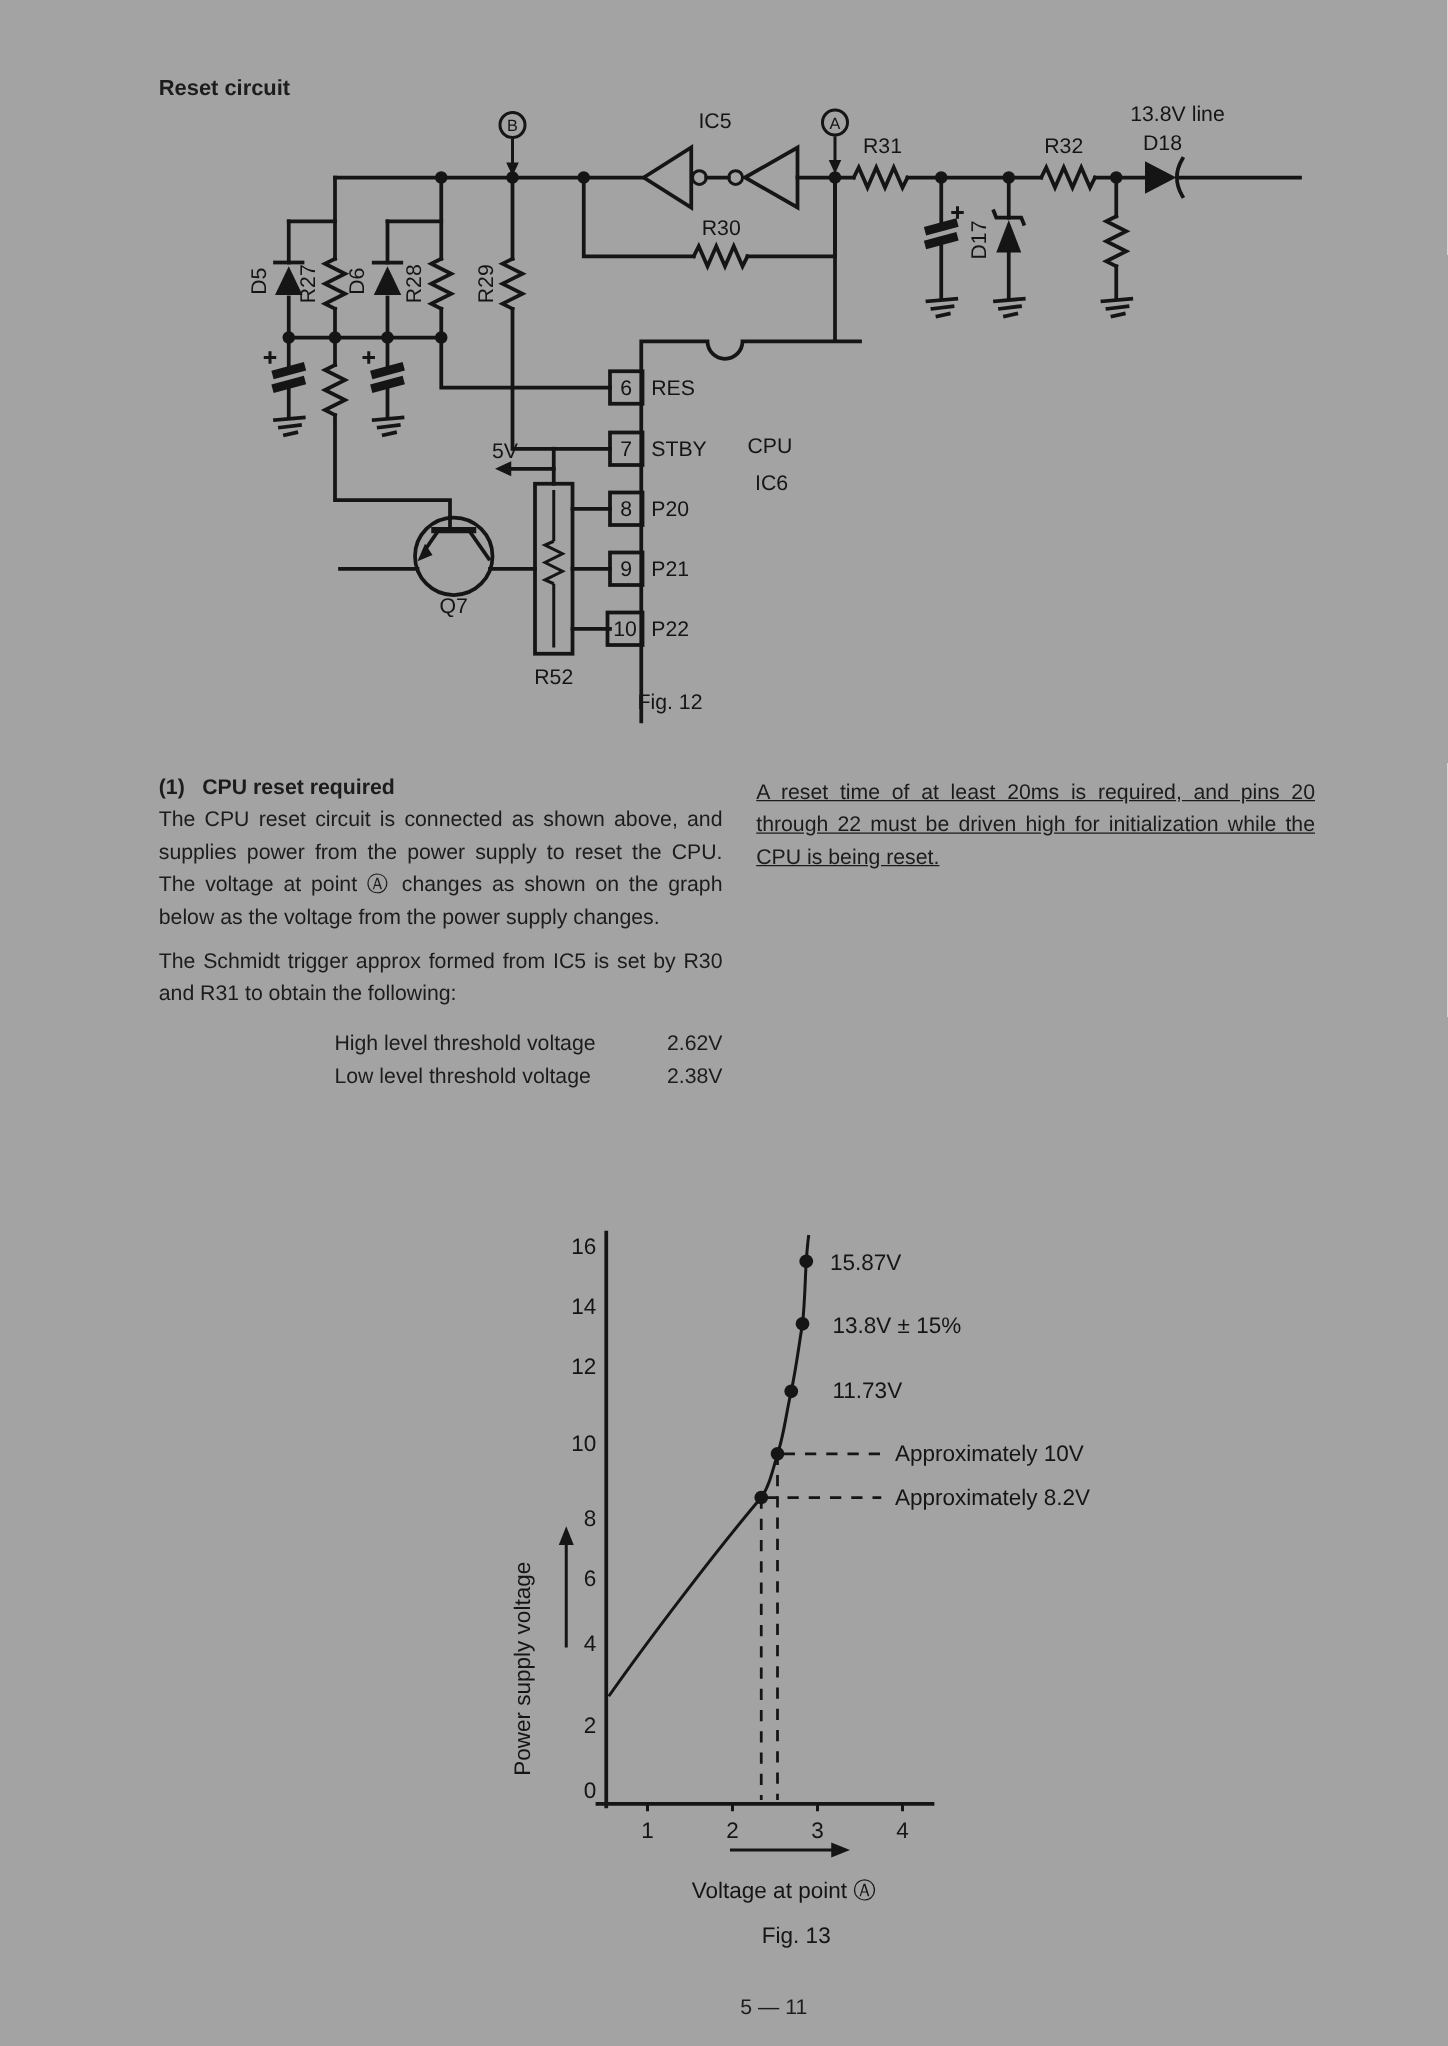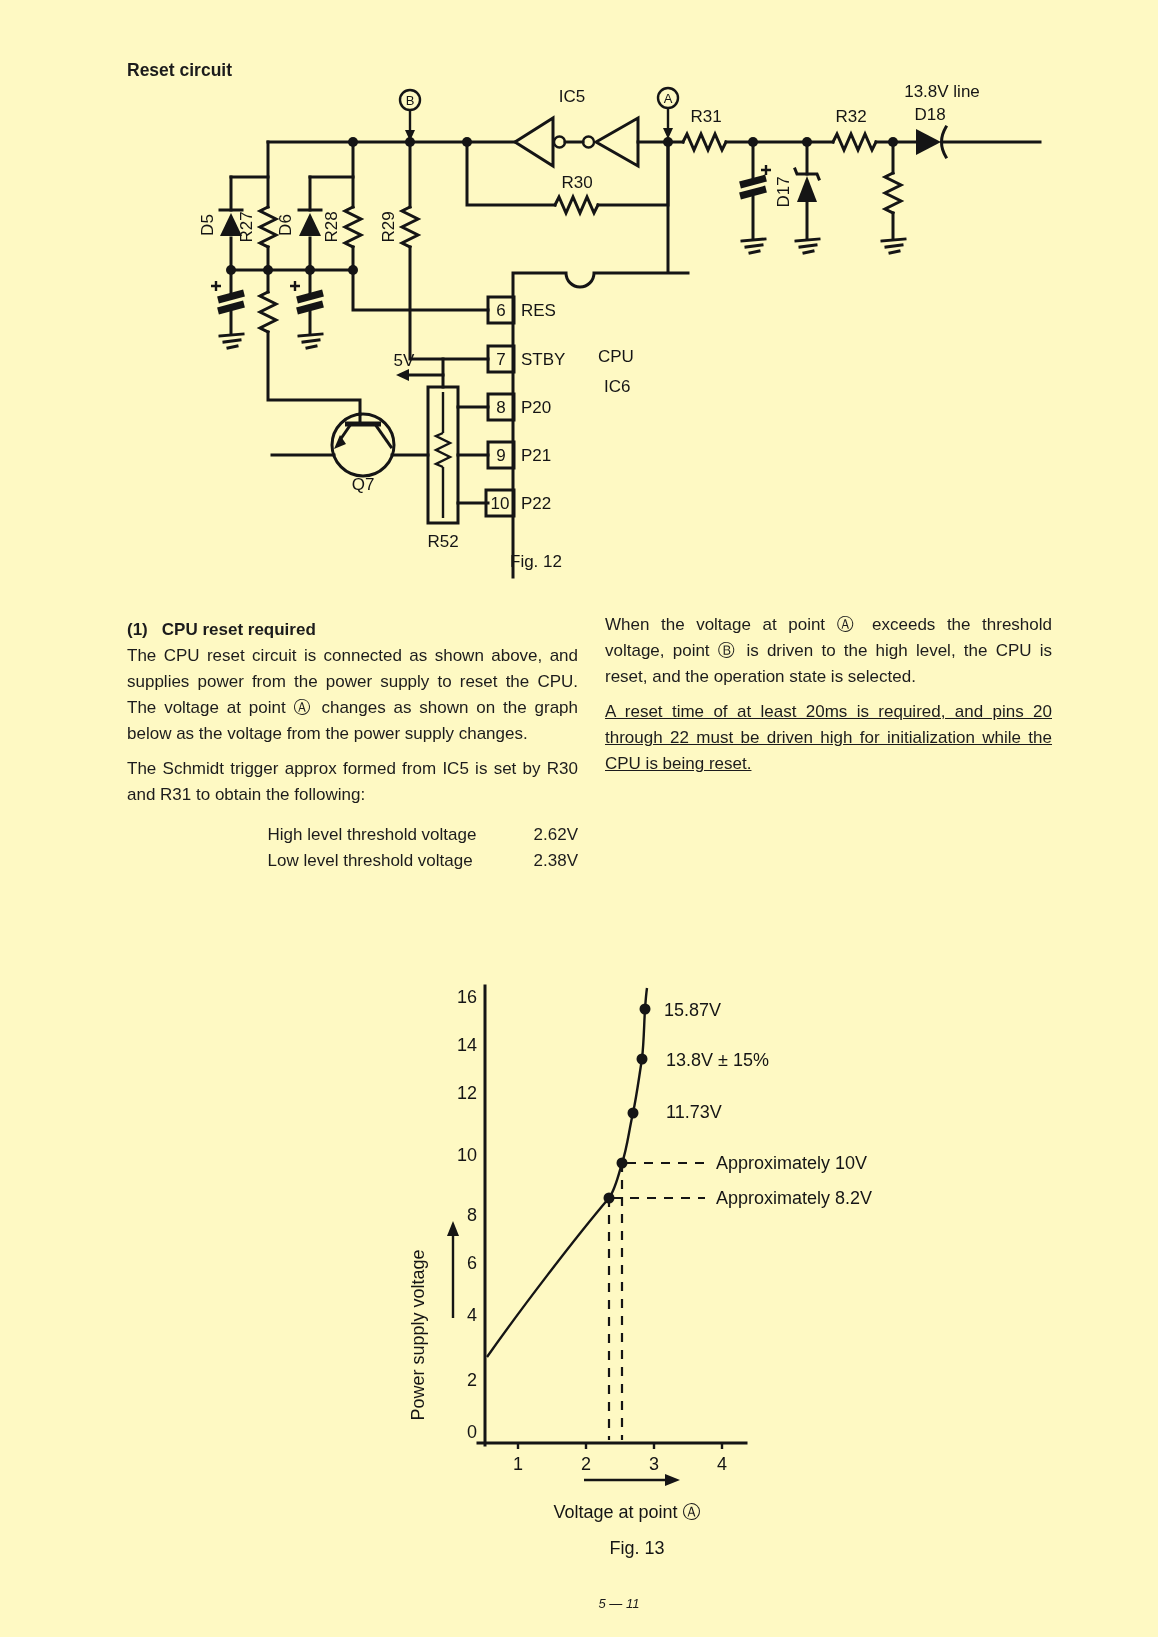--- a/index.html
+++ b/index.html
@@ -1,29 +1,29 @@
 <!DOCTYPE html>
 <html><head>
 <meta charset="utf-8">
 <style>
   html,body{margin:0;padding:0;background:#ffffff;}
-  .page{position:relative;width:1158px;height:1637px;background:#fef9c3;overflow:hidden;
+  .page{position:relative;width:1158px;height:1637px;background:#a3a3a3;overflow:hidden;
         font-family:"Liberation Sans",sans-serif;color:#1c1c1c;}
   .abs{position:absolute;}
   .doc-title{font-size:17.5px;font-weight:bold;}
   .col{font-size:17px;line-height:26px;text-align:justify;}
   .col p{margin:0;}
   .col .head{font-weight:bold;display:flex;gap:14px;text-align:left;}
   .p-gap1{margin-top:9px !important;}
   .p-gap2{margin-top:17px !important;}
   .p-gap3{margin-top:9px !important;text-decoration:underline;}
   .thr{margin-top:14px;}
   .thr-row{display:flex;justify-content:flex-end;}
   .thr-row .lab{width:266px;}
-  .pagenum{font-size:13px;font-style:italic;}
+  .pagenum{font-size:17px;}
   svg text{font-family:"Liberation Sans",sans-serif;fill:#151515;}
   .lbl{font-size:17px;}
   .wire{stroke:#151515;stroke-width:3;fill:none;stroke-linecap:square;}
   .thin{stroke:#151515;stroke-width:2.4;fill:none;}
   .blk{fill:#151515;stroke:none;}
   .box{stroke:#151515;stroke-width:3;fill:none;}
   .dash{stroke:#151515;stroke-width:2.2;fill:none;stroke-dasharray:9 8;}
 </style>
 </head>
 <body>
@@ -268,21 +268,20 @@
         <span>2.62V</span>
       </div>
       <div class="thr-row">
         <span class="lab">Low level threshold voltage</span>
         <span>2.38V</span>
       </div>
     </div>
   </div>
 
   <div class="abs col" style="left:605px;top:612px;width:447px;">
-    <p>When the voltage at point Ⓐ exceeds the threshold voltage, point Ⓑ is driven to the high level, the CPU is reset, and the operation state is selected.</p>
     <p class="p-gap3">A reset time of at least 20ms is required, and pins 20 through 22 must be driven high for initialization while the CPU is being reset.</p>
   </div>
 
   <svg class="abs" style="left:380px;top:930px;" width="620" height="645" viewBox="380 930 620 645">
 
     <path d="M485,986 V1445" class="wire"></path>
     <path d="M478,1443 H746" class="wire"></path>
     <path d="M518,1443 v6 M586,1443 v6 M654,1443 v6 M722,1443 v6" class="thin"></path>
 
     <g font-size="18" text-anchor="end">

